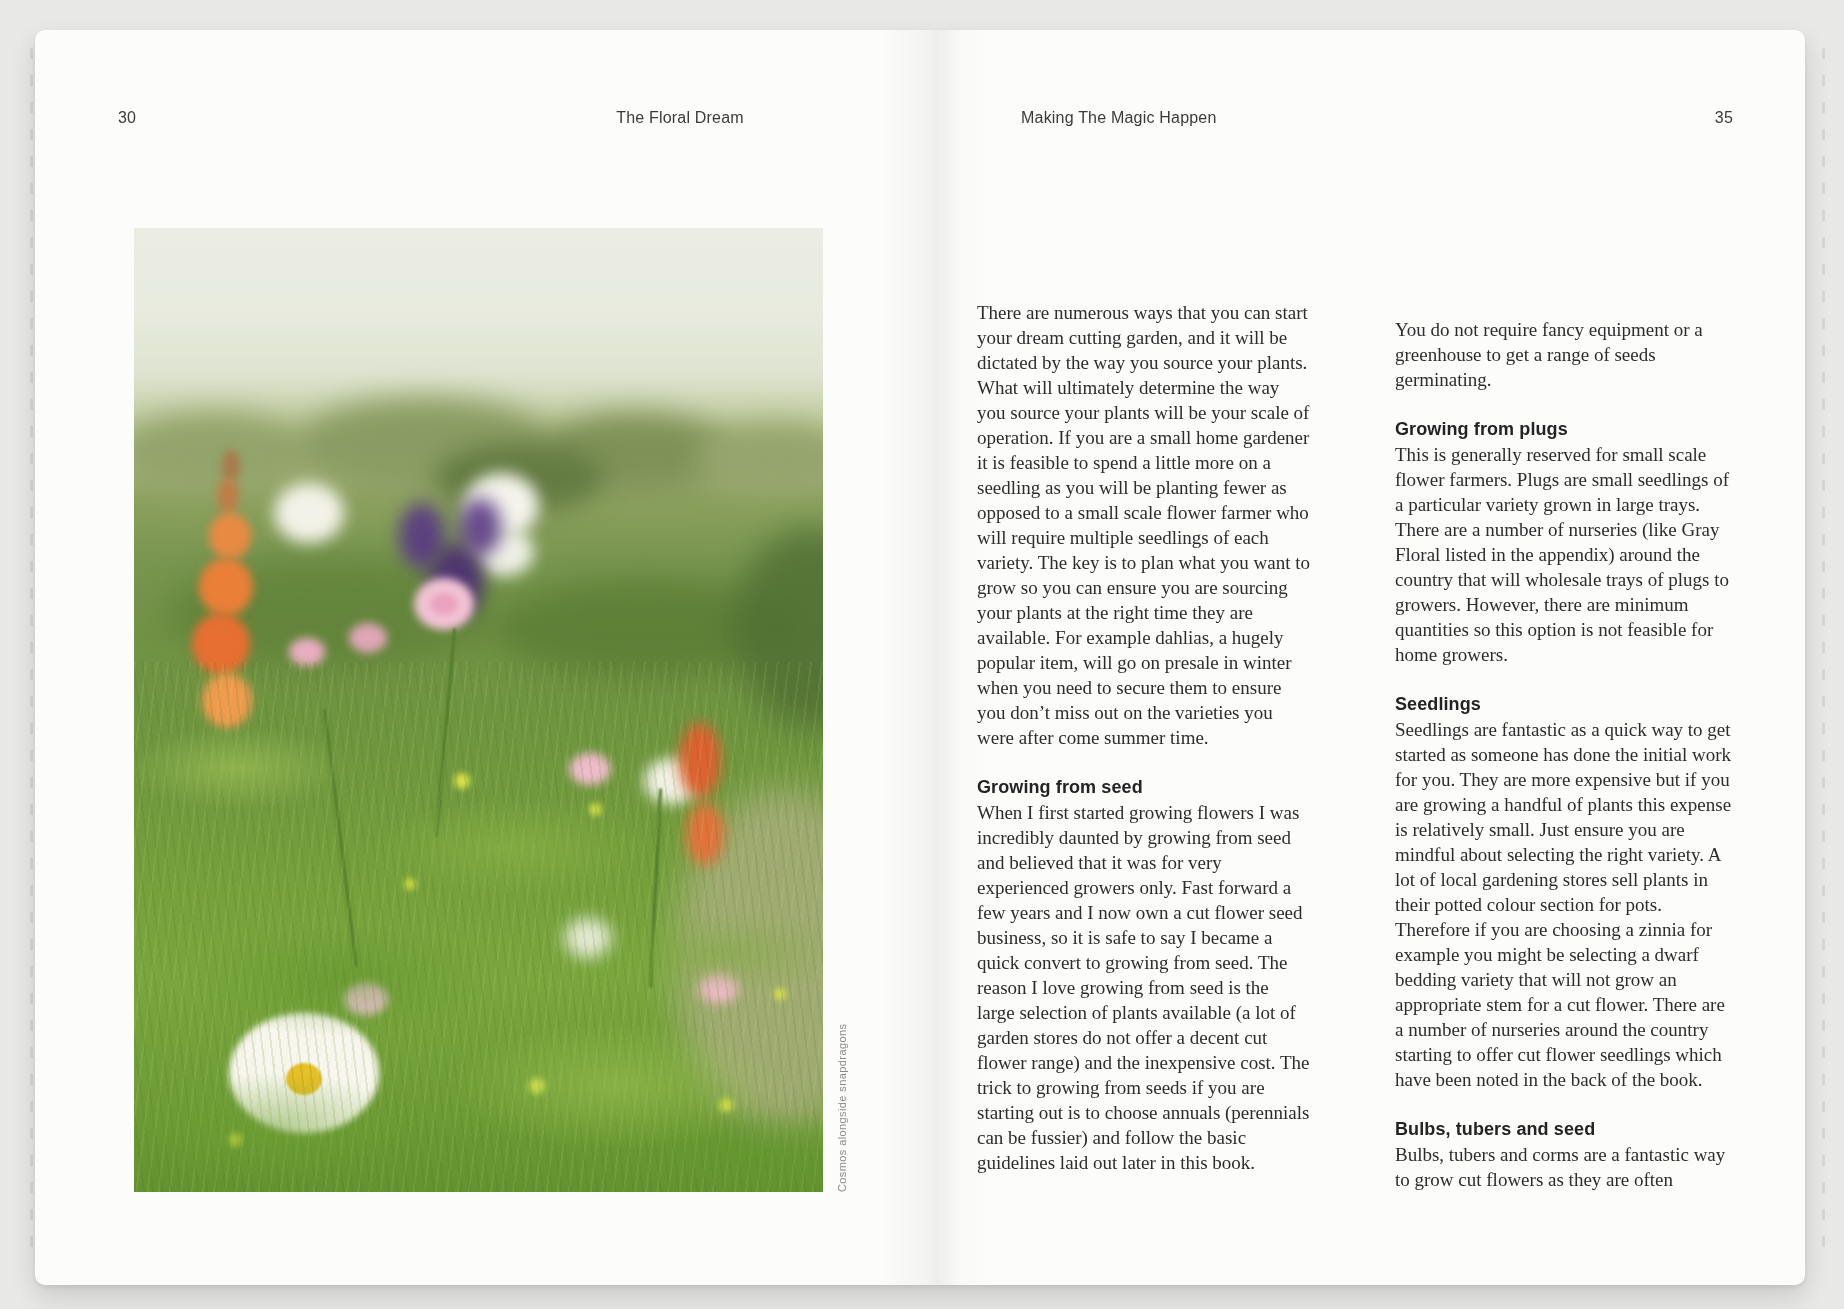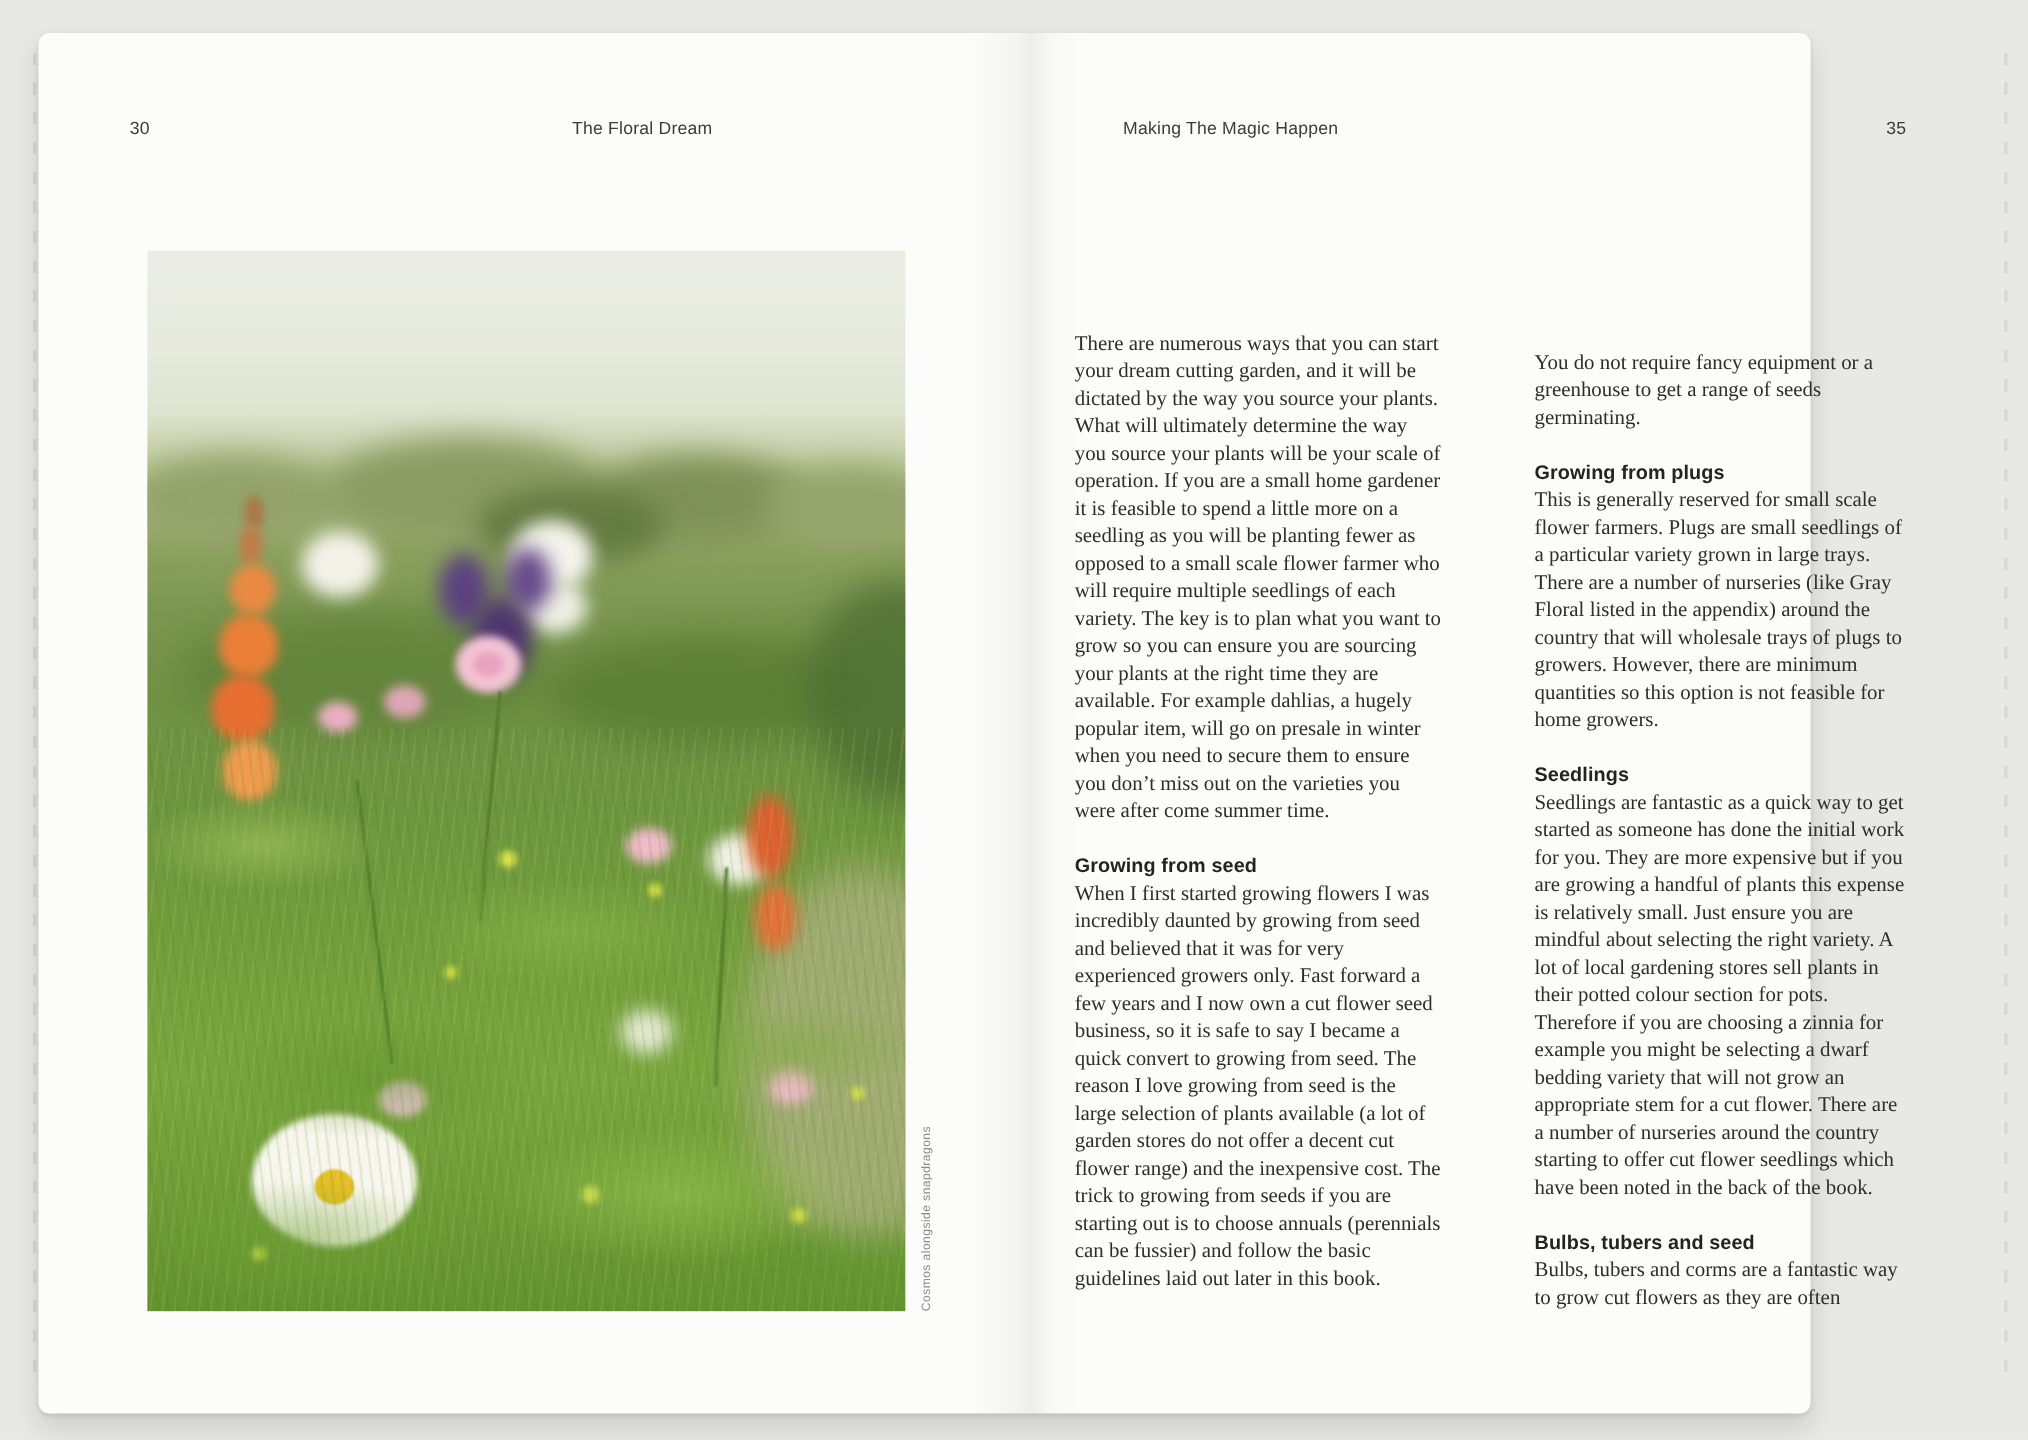--- a/index.html
+++ b/index.html
@@ -7,40 +7,40 @@
     width:1844px;height:1309px;
     background:#e8e8e6;
     font-family:"Liberation Sans",sans-serif;
     position:relative;overflow:hidden;
     -webkit-font-smoothing:antialiased;
   }
   .canvas{position:absolute;inset:0;}
 
   
   .spread{
-    position:absolute;left:35px;top:30px;width:1611px;height:1255px;
+    position:absolute;left:35px;top:30px;width:1770px;height:1255px;
     background:#fcfcfb;border-radius:10px;
     box-shadow:0 2px 4px rgba(0,0,0,.08),0 12px 26px rgba(0,0,0,.13);
   }
   .edge-stack{position:absolute;width:3px;border-radius:2px;
     background:repeating-linear-gradient(180deg,#c9c9c7 0 11px,rgba(255,255,255,0) 11px 27px);
     opacity:.55;}
   .edge-stack.left{left:30px;top:48px;height:1215px;}
   .edge-stack.right{left:1822px;top:48px;height:1215px;}
 
   .spine{
     position:absolute;left:845px;top:0;width:110px;height:100%;
     background:linear-gradient(90deg,rgba(0,0,0,0) 0%,rgba(0,0,0,0.035) 42%,rgba(0,0,0,0.06) 52%,rgba(0,0,0,0.015) 70%,rgba(0,0,0,0) 100%);
     pointer-events:none;
   }
 
   
   .runhead{position:absolute;top:78px;font-size:16px;line-height:20px;color:#3b3b3b;letter-spacing:.2px;}
   .pn-left{left:83px;}
-  .rh-left{left:485px;width:296px;text-align:left;}
+  .rh-left{left:497px;width:296px;text-align:center;}
   .rh-right{left:986px;}
   .pn-right{left:1402px;width:296px;text-align:right;}
 
   
   .photo{
     position:absolute;left:99px;top:198px;width:689px;height:964px;overflow:hidden;
     background:linear-gradient(180deg,
       #ebede5 0%,#e7eadd 9%,#dfe4d1 15%,#bcc898 21%,#8da25f 28%,#7a9650 34%,
       #719245 42%,#6e9540 52%,#739d3c 64%,#7aa63e 78%,#6f9c37 90%,#649230 100%);
   }

